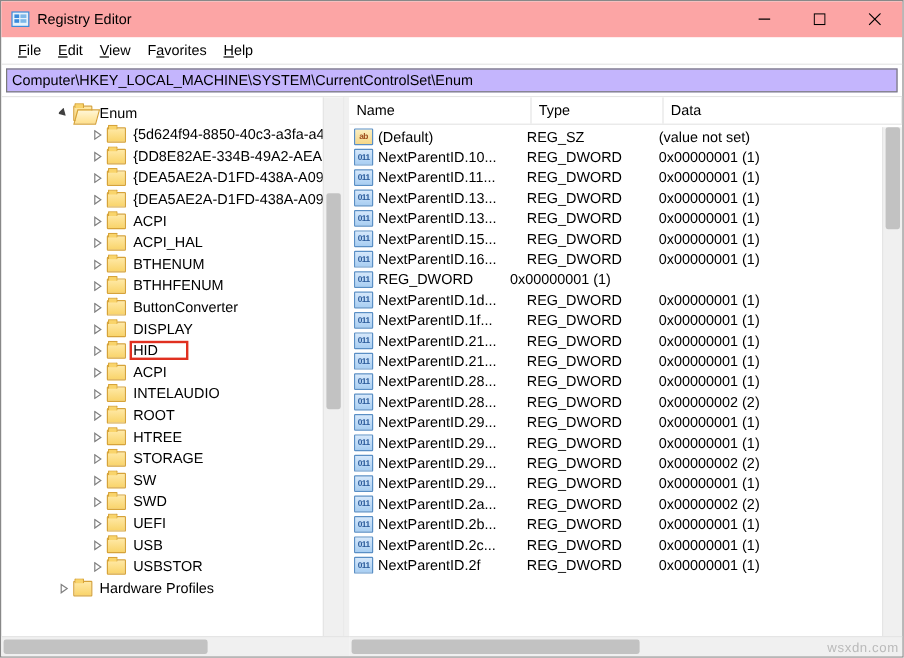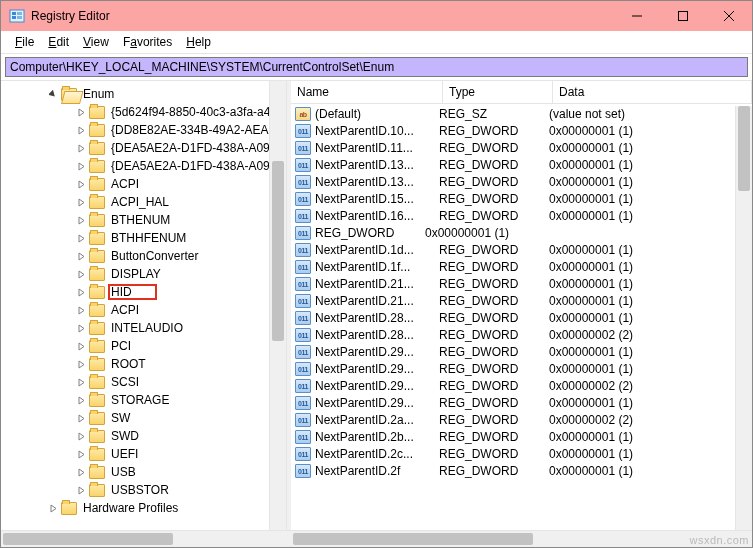--- a/index.html
+++ b/index.html
@@ -221,39 +221,30 @@
           <span class="folder"></span>
           <span class="tree-label">INTELAUDIO</span>
         </div>
         <div class="tree-row indent">
           <span class="expander">
             <svg width="9" height="9">
               <path d="M2 1 L7 4.5 L2 8 Z" fill="none" stroke="#808080"></path>
             </svg>
           </span>
           <span class="folder"></span>
-          <span class="tree-label">PCI</span>
-        </div>
-        <div class="tree-row indent">
-          <span class="expander">
-            <svg width="9" height="9">
-              <path d="M2 1 L7 4.5 L2 8 Z" fill="none" stroke="#808080"></path>
-            </svg>
-          </span>
-          <span class="folder"></span>
           <span class="tree-label">ROOT</span>
         </div>
         <div class="tree-row indent">
           <span class="expander">
             <svg width="9" height="9">
               <path d="M2 1 L7 4.5 L2 8 Z" fill="none" stroke="#808080"></path>
             </svg>
           </span>
           <span class="folder"></span>
-          <span class="tree-label">SCSI</span>
+          <span class="tree-label">HTREE</span>
         </div>
         <div class="tree-row indent">
           <span class="expander">
             <svg width="9" height="9">
               <path d="M2 1 L7 4.5 L2 8 Z" fill="none" stroke="#808080"></path>
             </svg>
           </span>
           <span class="folder"></span>
           <span class="tree-label">STORAGE</span>
         </div>

